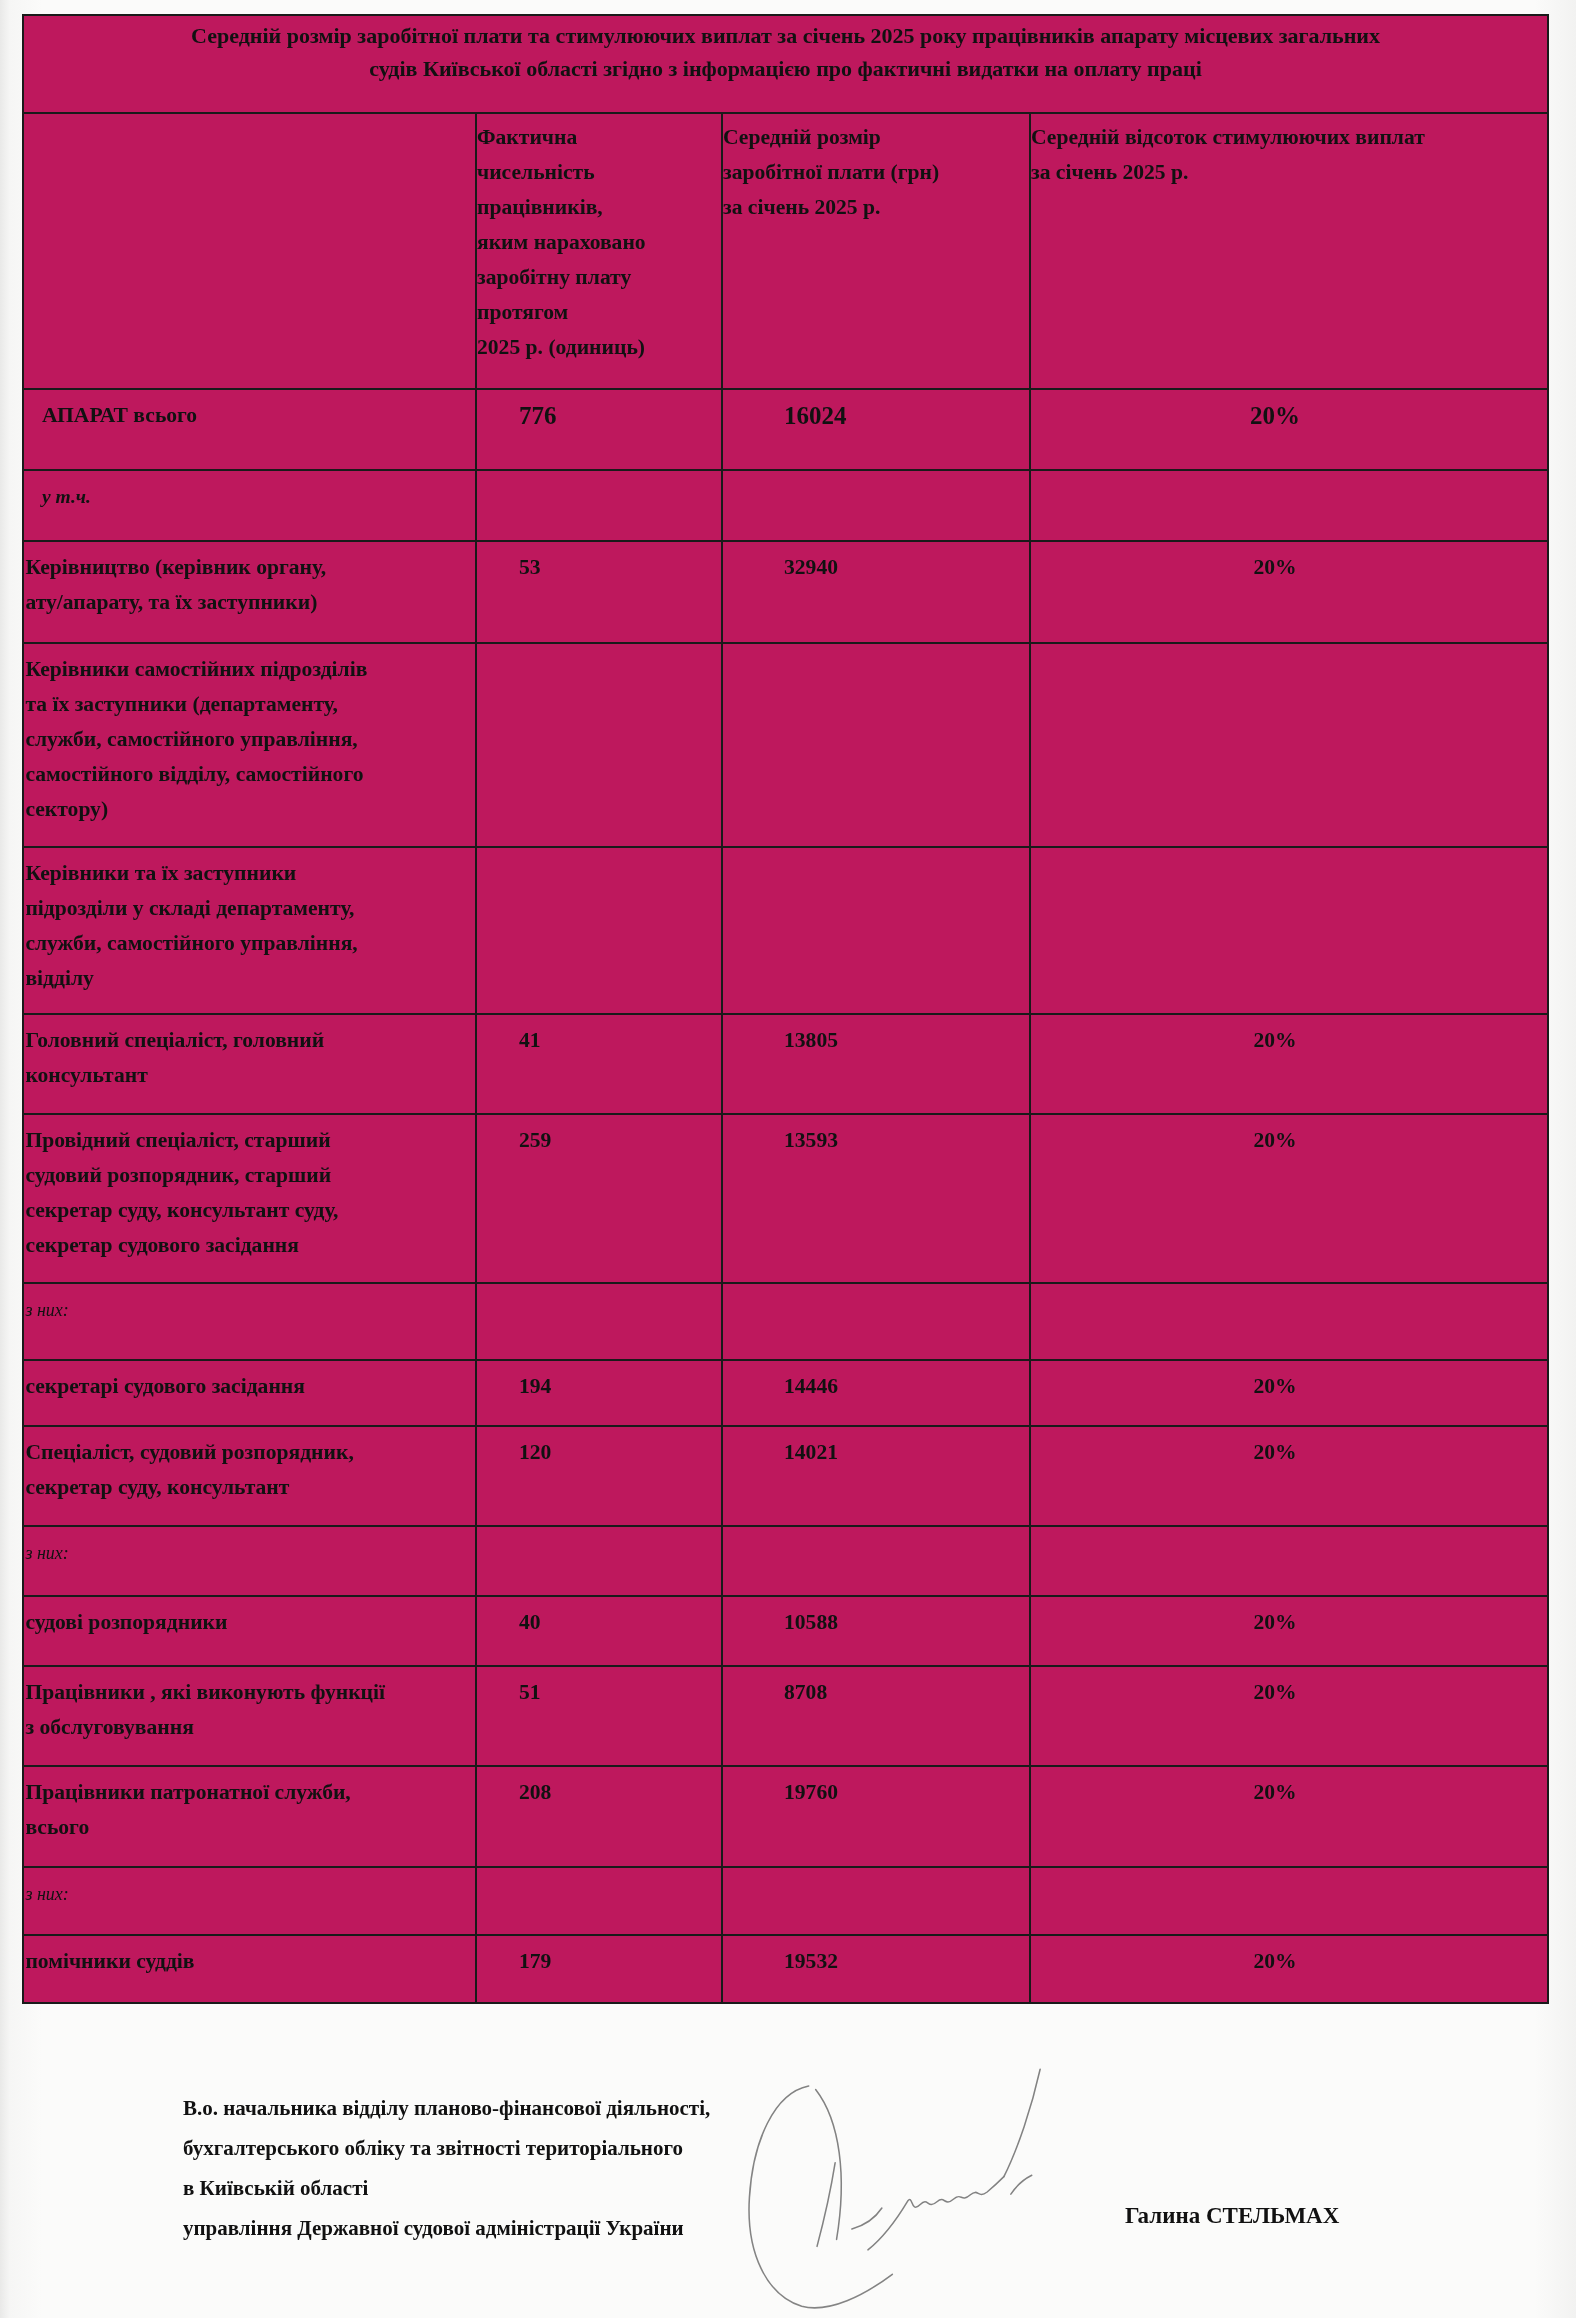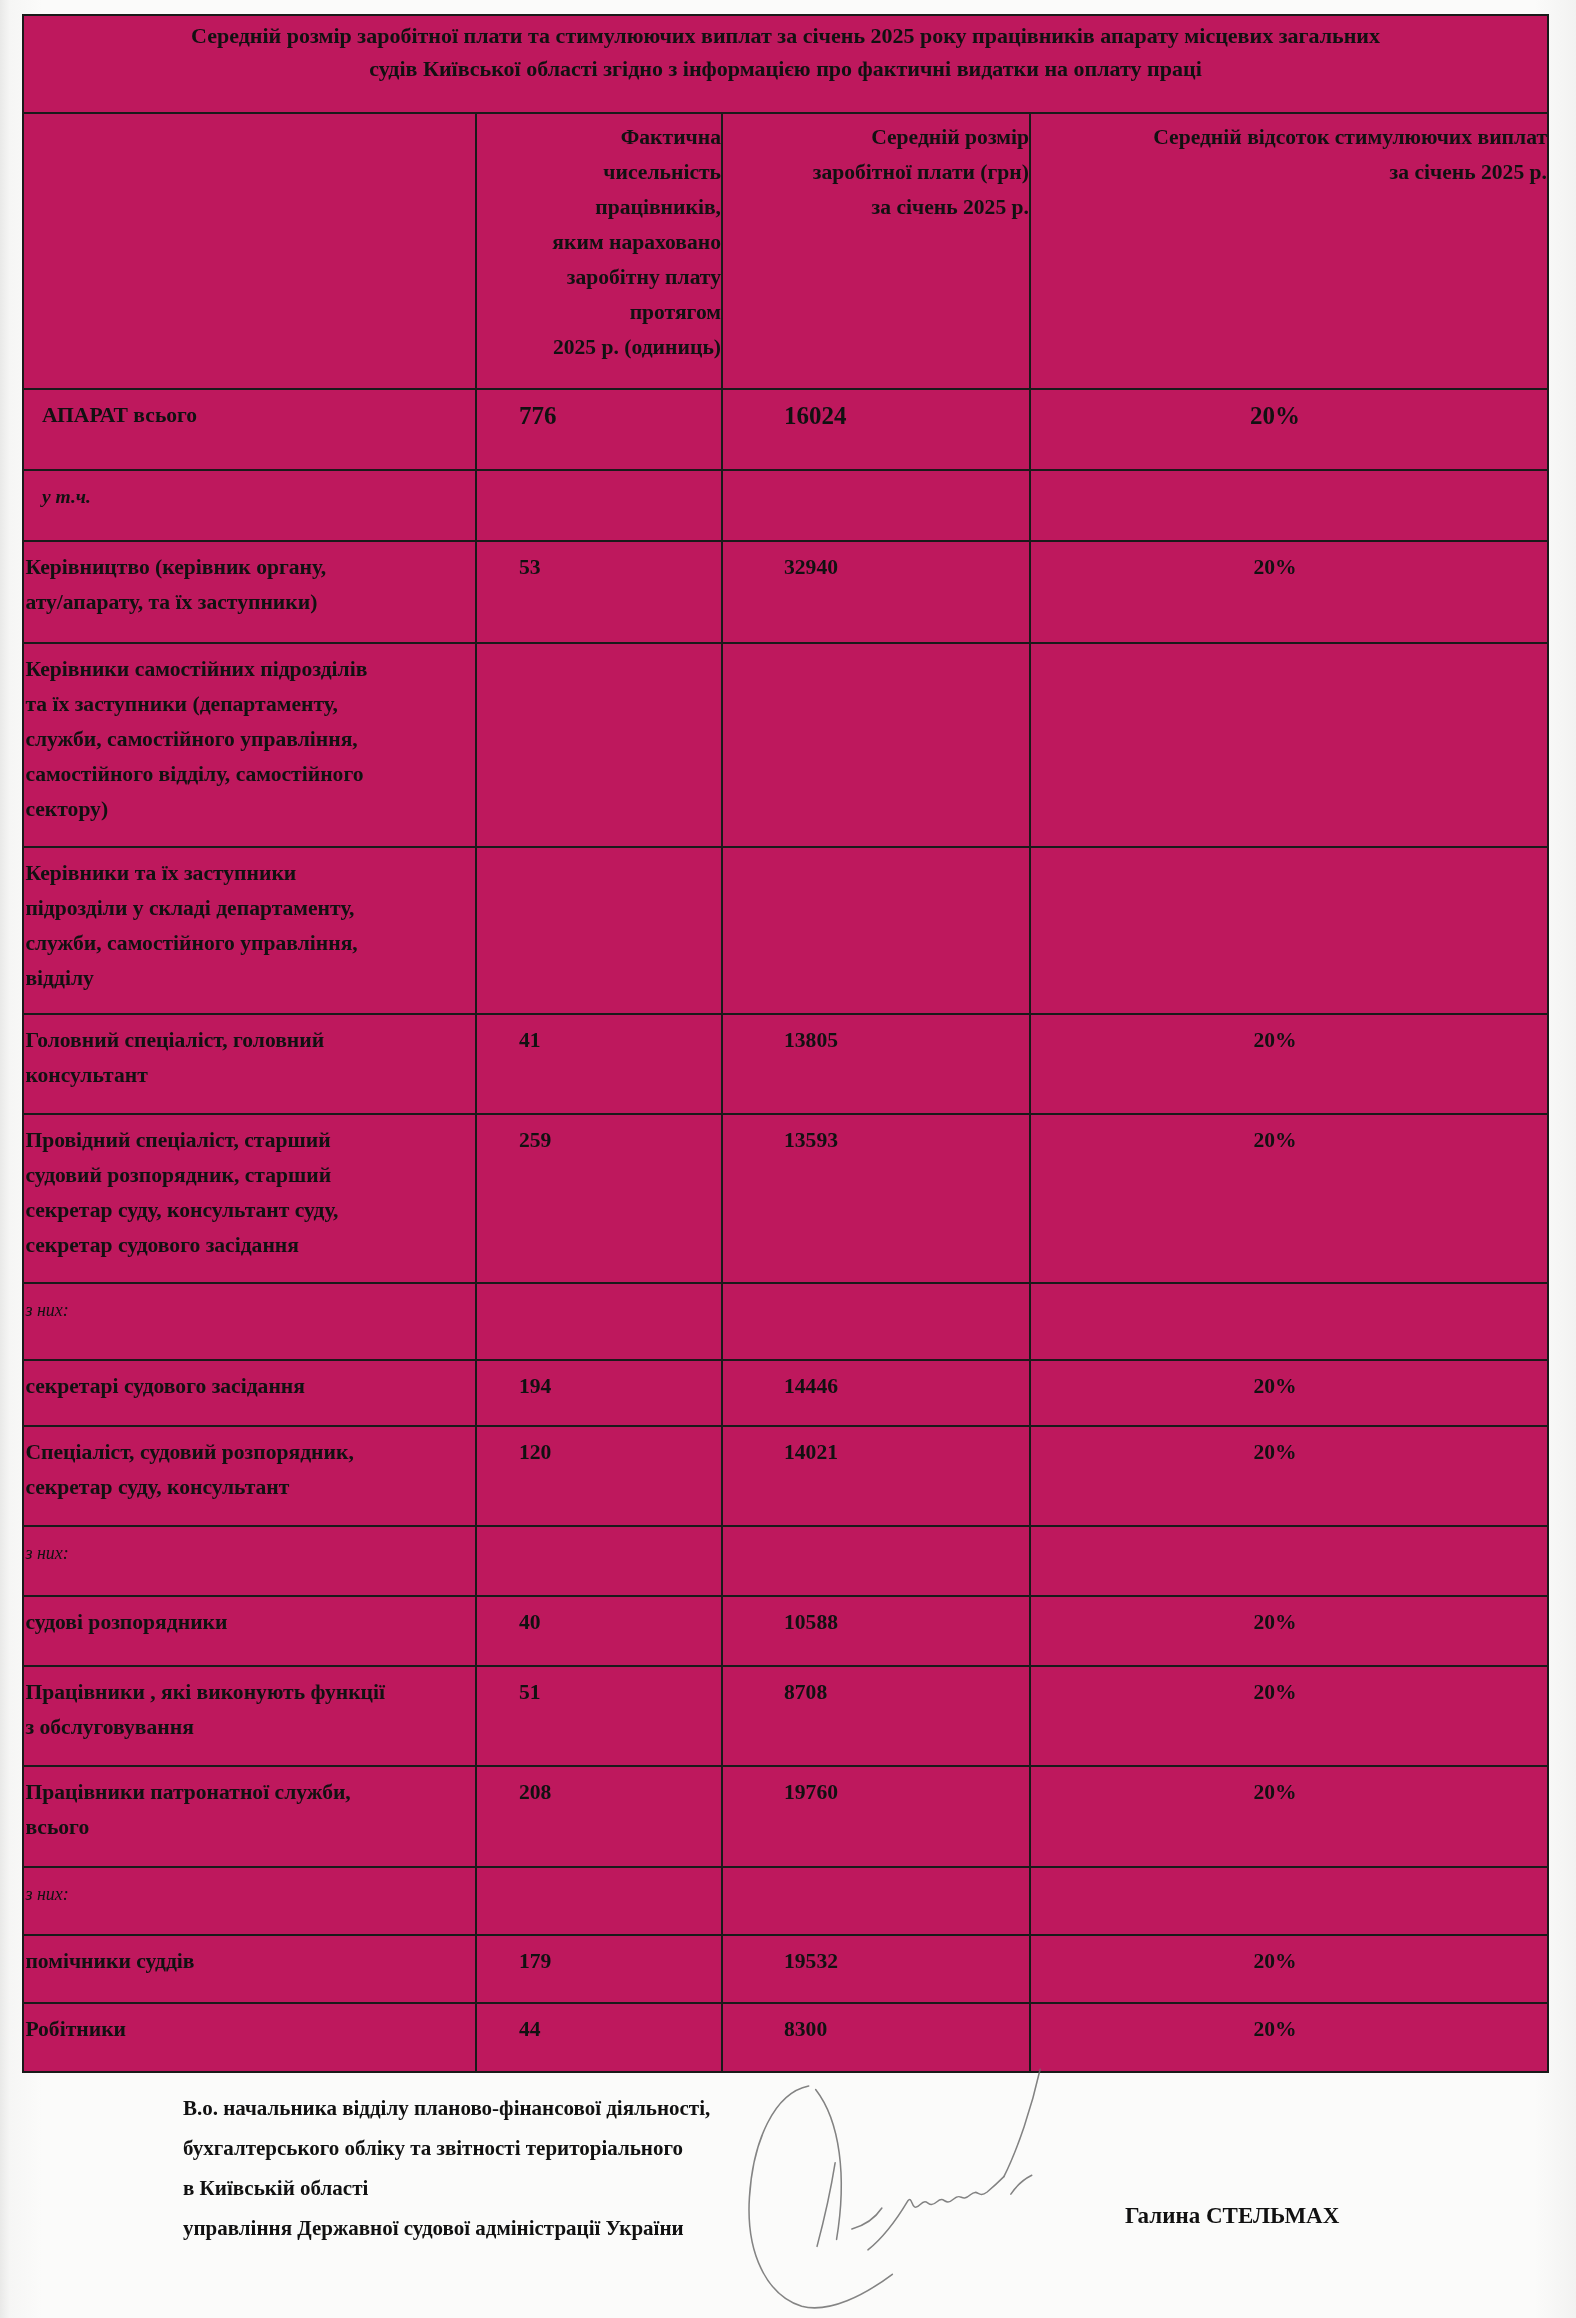--- a/index.html
+++ b/index.html
@@ -38,21 +38,21 @@
     font-size: 21.6px;
     line-height: 35px;
   }
   .title-cell {
     text-align: center;
     font-size: 22px !important;
     line-height: 33px !important;
     padding-top: 2.8px !important;
   }
   th.col-head {
-    text-align: right;
+    text-align: left;
     font-size: 21px;
     line-height: 32px;
     padding-top: 5.6px !important;
     margin-top: 21px;
   }
   td.label {
     text-align: left;
     padding-left: 1.4px !important;
     padding-top: 8.4px !important;
   }
@@ -274,26 +274,20 @@
       <td class="num c3"></td>
     </tr>
 
     <tr style="height:68px">
       <td class="label">помічники суддів</td>
       <td class="num c1">179</td>
       <td class="num c2">19532</td>
       <td class="num c3">20%</td>
     </tr>
 
-    <tr style="height:69px">
-      <td class="label">Робітники</td>
-      <td class="num c1">44</td>
-      <td class="num c2">8300</td>
-      <td class="num c3">20%</td>
-    </tr>
   </tbody>
     </table>
 
   <svg class="signature" viewBox="0 0 720 364" xmlns="http://www.w3.org/2000/svg">
     <g fill="none" stroke="#6e6e6e" stroke-width="2.2" stroke-linecap="round" stroke-linejoin="round" opacity="0.85">
       <path d="M120 30 C 70 40, 40 110, 35 190 C 30 270, 60 330, 110 346 C 150 356, 200 330, 240 300"></path>
       <path d="M130 35 C 165 80, 175 160, 160 250"></path>
       <path d="M158 140 C 150 190, 140 230, 132 260"></path>
       <path d="M182 235 C 200 230, 215 220, 225 205"></path>
       <path d="M205 265 C 230 245, 250 215, 262 195 C 270 185, 266 214, 280 200 C 292 188, 290 208, 304 196 C 316 186, 314 204, 328 192 C 340 182, 338 198, 352 186 C 364 176, 362 192, 376 182 C 388 172, 392 168, 400 160"></path>

